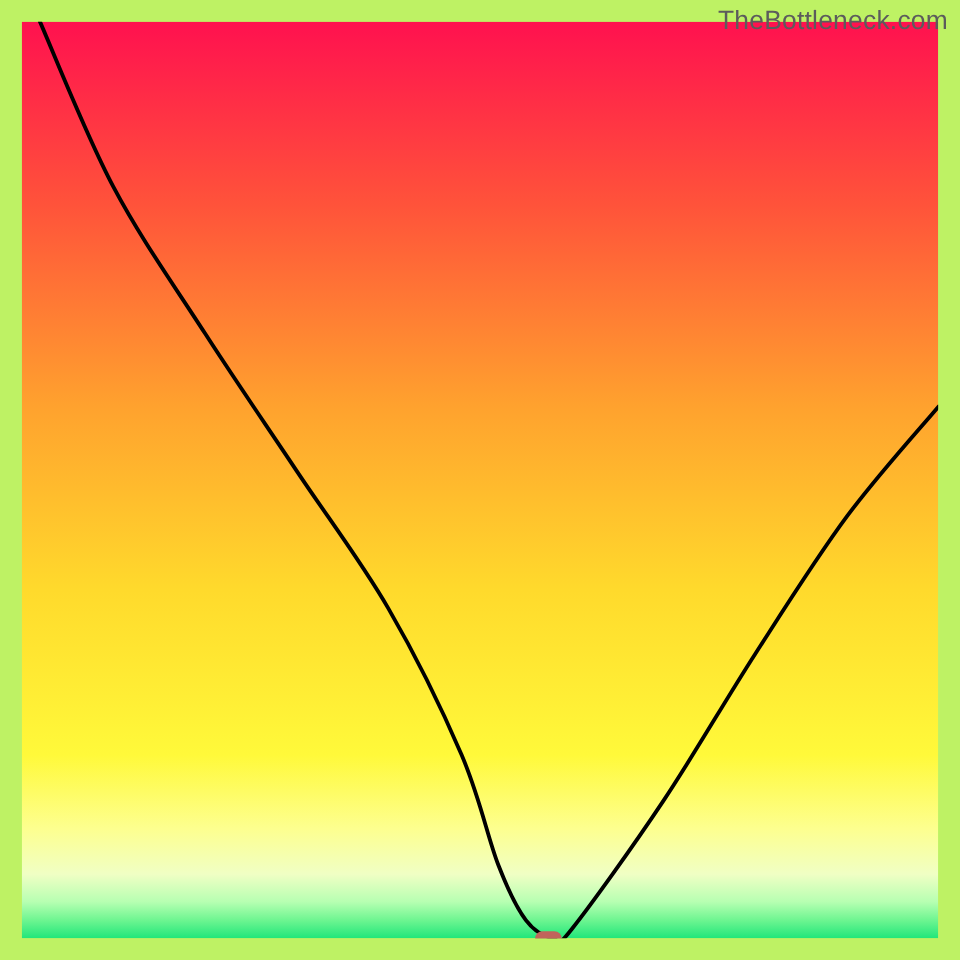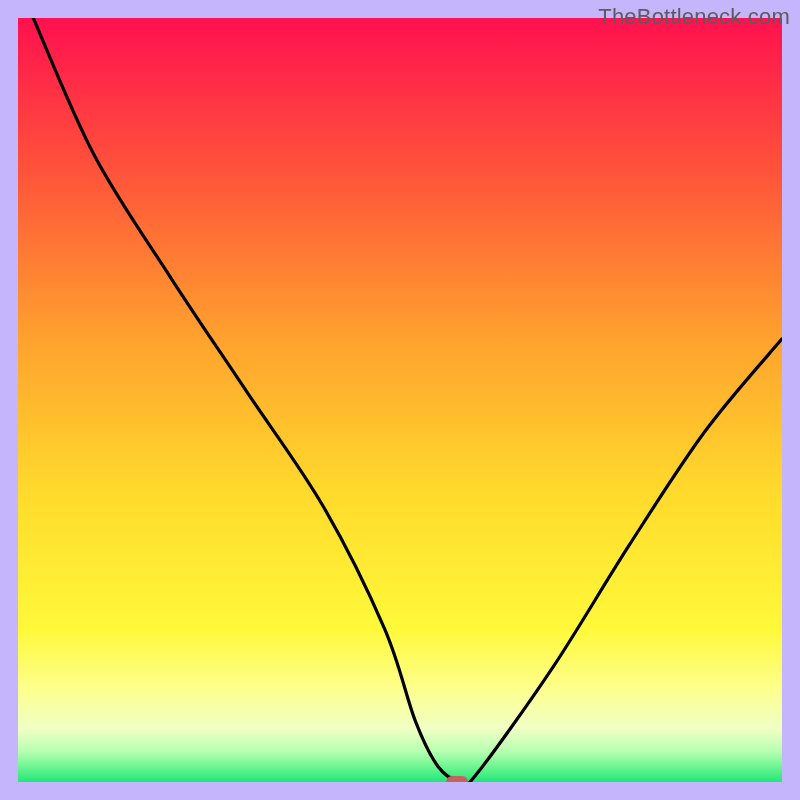--- a/index.html
+++ b/index.html
@@ -8,21 +8,21 @@
     width: 800px;
     height: 800px;
     overflow: hidden;
     background: #000;
     font-family: Arial, Helvetica, sans-serif;
   }
   .frame {
     position: relative;
     width: 800px;
     height: 800px;
-    background: #c4b5fd;
+    background: #bef264;
   }
   .watermark {
     position: absolute;
     top: 4px;
     right: 10px;
     color: #5c5c5c;
     font-size: 22px;
     font-weight: 400;
     letter-spacing: 0.2px;
     z-index: 20;

